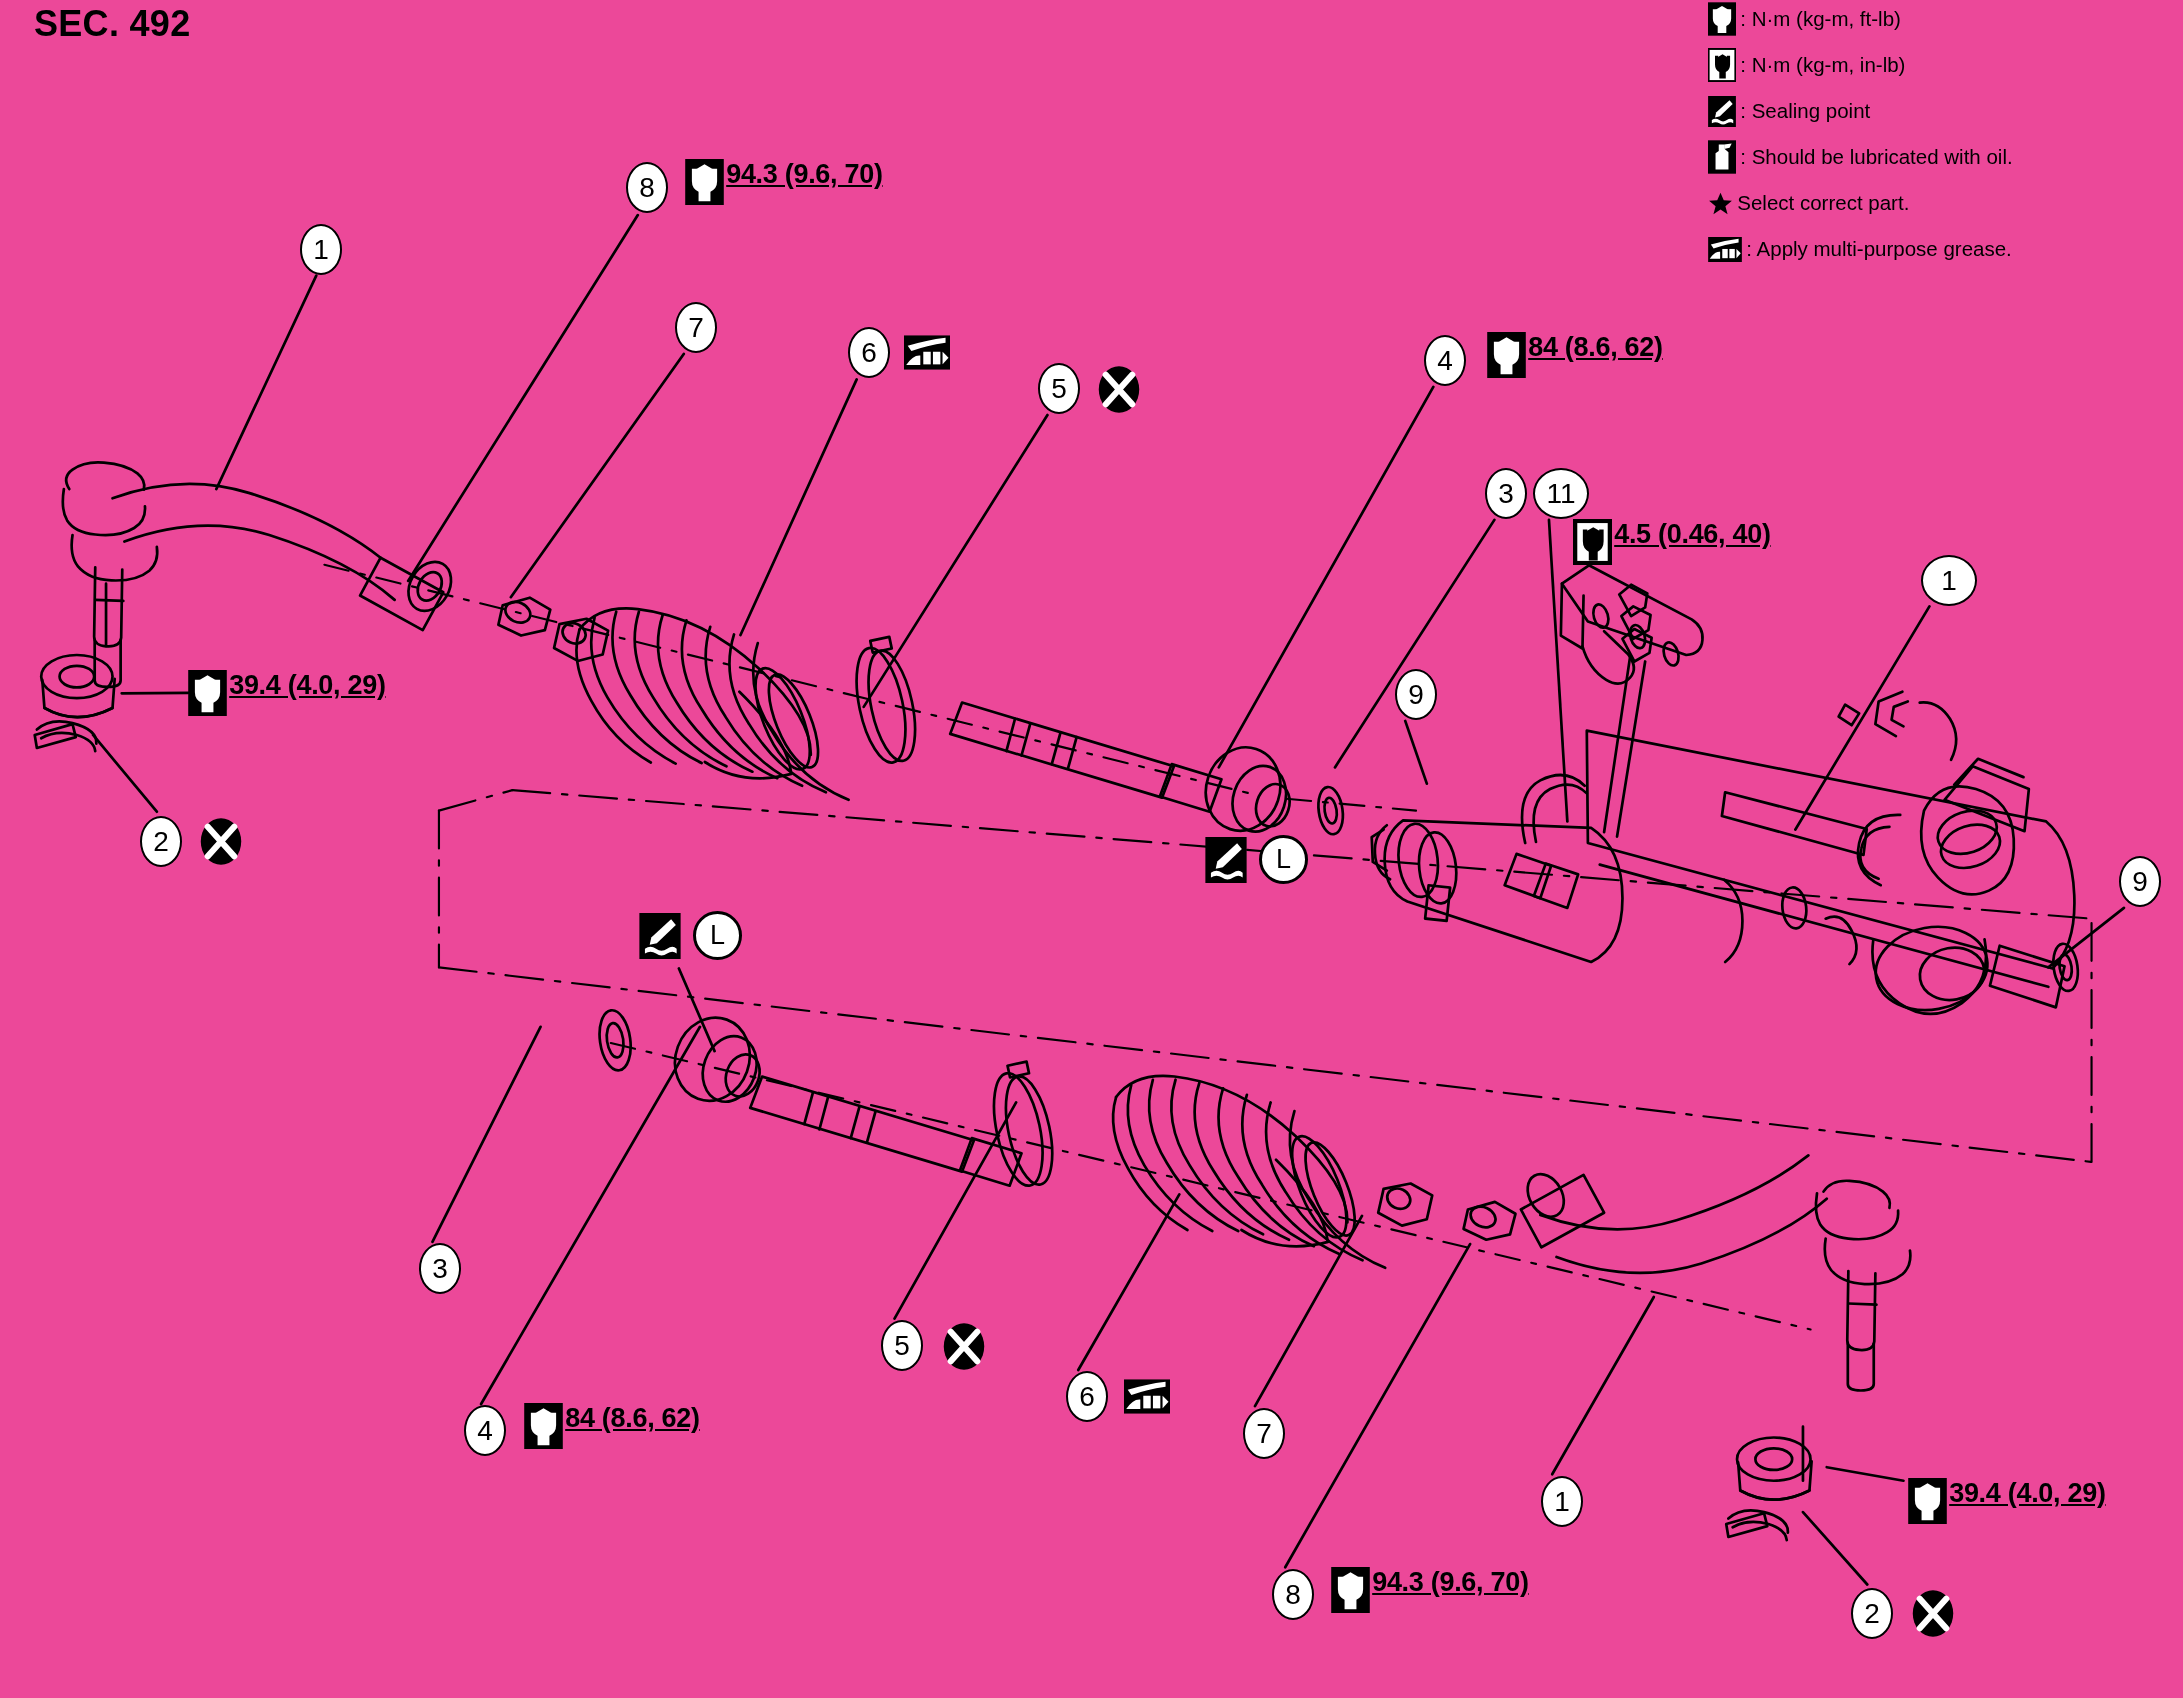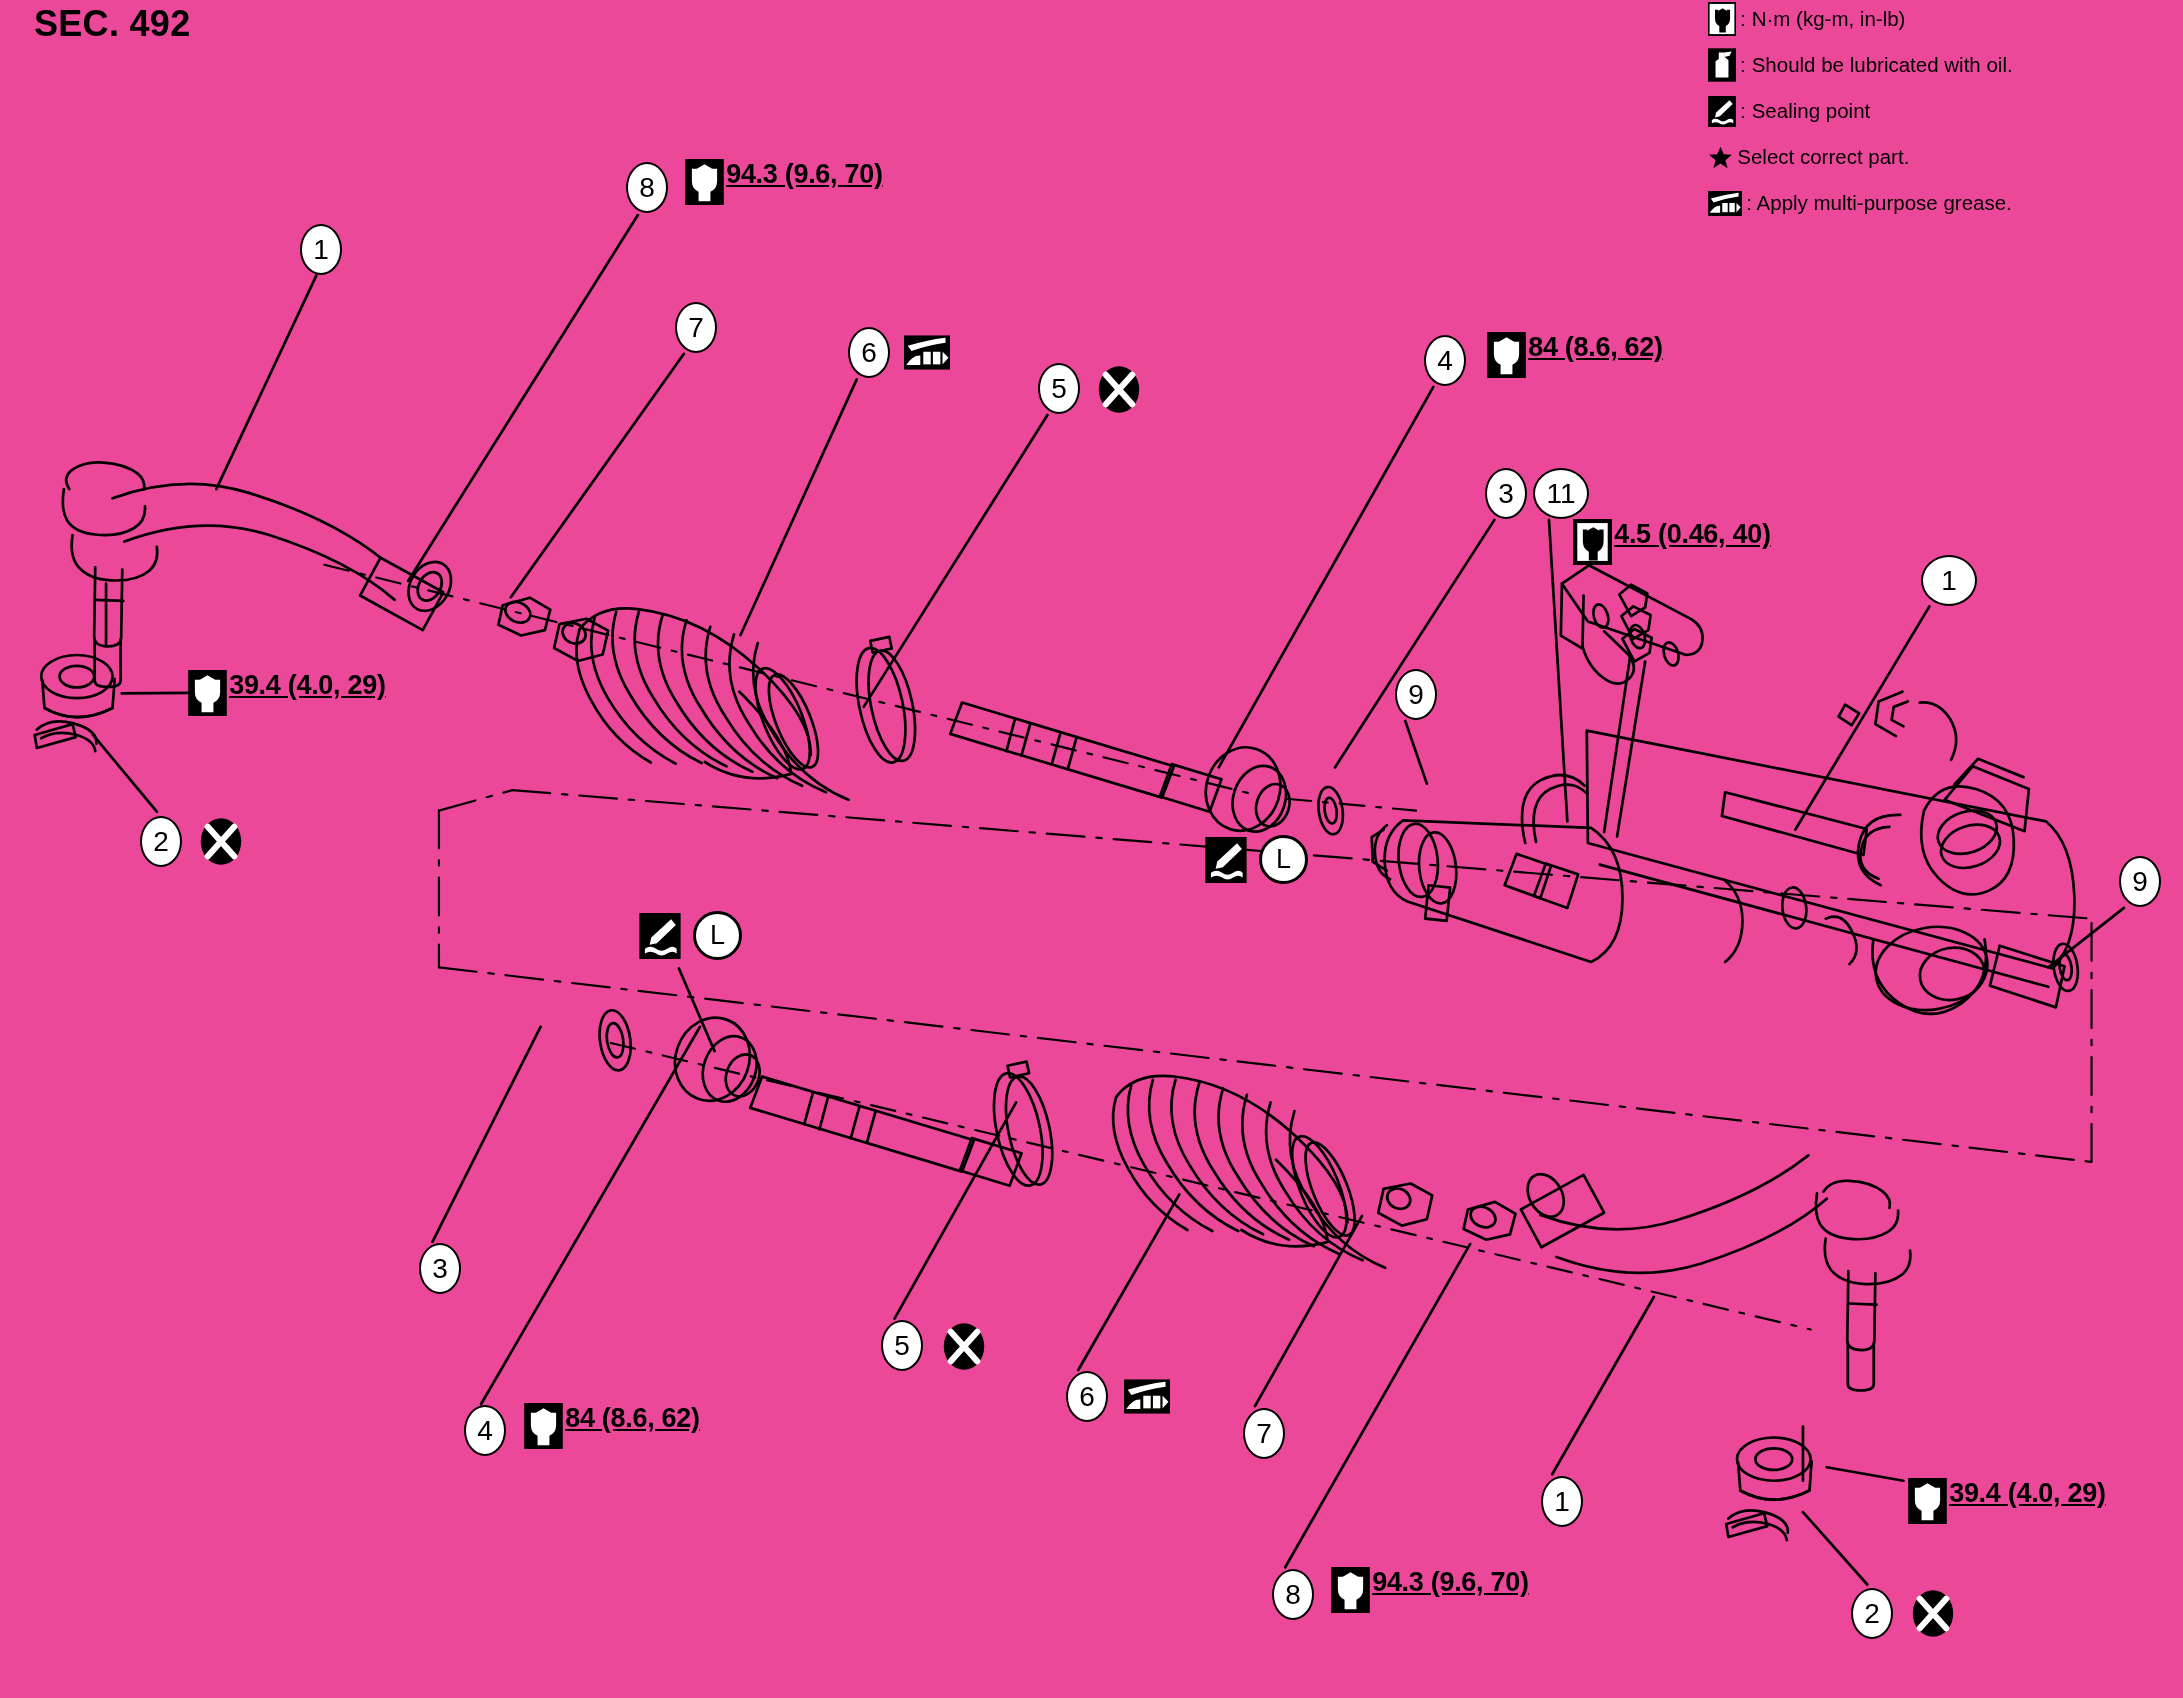--- a/index.html
+++ b/index.html
@@ -323,52 +323,62 @@
       <path d="M82 1310 q58 34 126 0"></path>
       <path d="M68 1350 q24 -22 66 -12 q46 12 44 38"></path>
       <path d="M76 1366 q28 -16 66 -6 q32 10 34 30"></path>
       <path d="M134 1340 l-70 20 l4 24 l72 -20 z"></path>
     </g>
   </svg>
 
   <div id="legend">
 
 
+    <div class="legend-row">
+      <span class="icon-box">
+        <svg width="28" height="34" viewBox="0 0 52 62">
+          <rect x="0" y="0" width="52" height="62" fill="#000"></rect>
+          <path d="M26 7 L38 14 L38 28 L26 35 L14 28 L14 14 Z" fill="#fff"></path>
+          <path d="M9 13 L9 30 Q9 40 18 44 L18 57 L34 57 L34 44 Q43 40 43 30 L43 13 L36 13 L36 28 L16 28 L16 13 Z" fill="#fff"></path>
+        </svg>
+      </span>
+      <span class="legend-text">: N·m (kg-m, ft-lb)</span>
+    </div>
 
     <div class="legend-row">
       <span class="icon-box">
         <svg width="28" height="34" viewBox="0 0 52 62">
           <rect x="0" y="0" width="52" height="62" fill="#fff" stroke="#000" stroke-width="6"></rect>
           <path d="M13 14 L13 30 Q13 40 21 44 L21 56 L33 56 L33 44 Q41 40 41 30 L41 14 L35 14 L35 27 L19 27 L19 14 Z" fill="#000"></path>
           <path d="M27 11 L37 17 L37 28 L27 34 L17 28 L17 17 Z" fill="#000"></path>
         </svg>
       </span>
       <span class="legend-text">: N·m (kg-m, in-lb)</span>
     </div>
 
     <div class="legend-row">
       <span class="icon-box">
-        <svg width="28" height="34" viewBox="0 0 52 62">
-          <rect x="0" y="0" width="52" height="62" fill="#000"></rect>
-          <path d="M14 24 L14 54 L38 54 L38 22 L30 15 L30 8 L20 8 L20 20 Z" fill="#fff"></path>
-          <path d="M30 8 L44 6 L40 14 L30 16 Z" fill="#fff"></path>
-        </svg>
-      </span>
-      <span class="legend-text">: Should be lubricated with oil.</span>
-    </div>
-
-    <div class="legend-row">
-      <span class="icon-box">
         <svg width="28" height="31" viewBox="0 0 52 58">
           <rect x="0" y="0" width="52" height="58" fill="#000"></rect>
           <path d="M40 8 L46 15 L22 38 L13 40 L15 31 Z" fill="#fff"></path>
           <path d="M7 45 Q14 40 21 45 Q28 50 35 45 Q42 40 47 45 L47 51 Q42 47 35 51 Q28 56 21 51 Q14 47 7 51 Z" fill="#fff"></path>
         </svg>
       </span>
       <span class="legend-text">: Sealing point</span>
+    </div>
+
+    <div class="legend-row">
+      <span class="icon-box">
+        <svg width="28" height="34" viewBox="0 0 52 62">
+          <rect x="0" y="0" width="52" height="62" fill="#000"></rect>
+          <path d="M14 24 L14 54 L38 54 L38 22 L30 15 L30 8 L20 8 L20 20 Z" fill="#fff"></path>
+          <path d="M30 8 L44 6 L40 14 L30 16 Z" fill="#fff"></path>
+        </svg>
+      </span>
+      <span class="legend-text">: Should be lubricated with oil.</span>
     </div>
 
     <div class="legend-row">
       <span class="icon-box">
         <svg width="25" height="25" viewBox="0 0 46 46">
           <path d="M23 3 L29 17 L44 18 L32 28 L36 43 L23 34 L10 43 L14 28 L2 18 L17 17 Z" fill="#000"></path>
         </svg>
       </span>
       <span class="legend-text">Select correct part.</span>
     </div>

